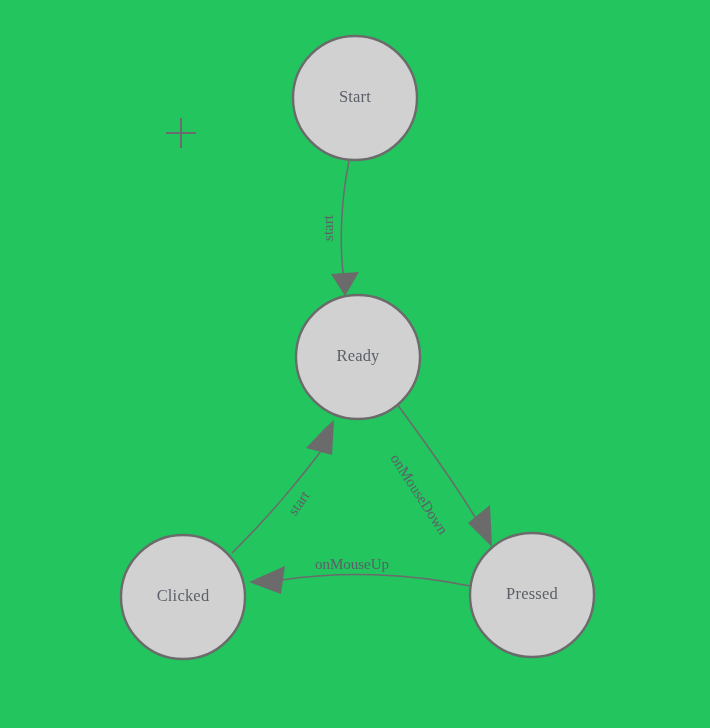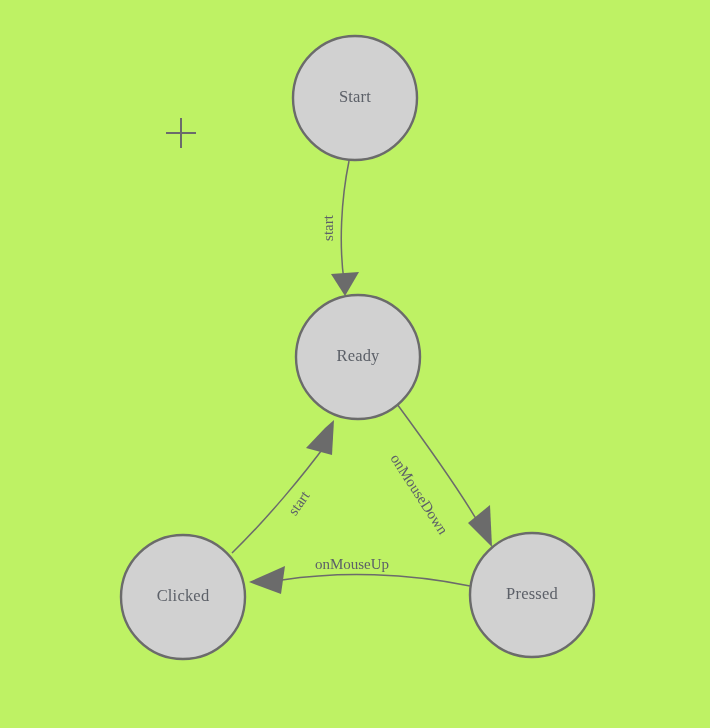--- a/index.html
+++ b/index.html
@@ -11,21 +11,21 @@
   body {
     width: 710px;
     height: 728px;
     overflow: hidden;
     font-family: "Liberation Serif", "DejaVu Serif", serif;
   }
   #diagram-canvas {
     position: relative;
     width: 710px;
     height: 728px;
-    background: #bef264;
+    background: #22c55e;
   }
   svg#diagram-svg {
     position: absolute;
     top: 0;
     left: 0;
     width: 710px;
     height: 728px;
     display: block;
   }
   .state-circle {

